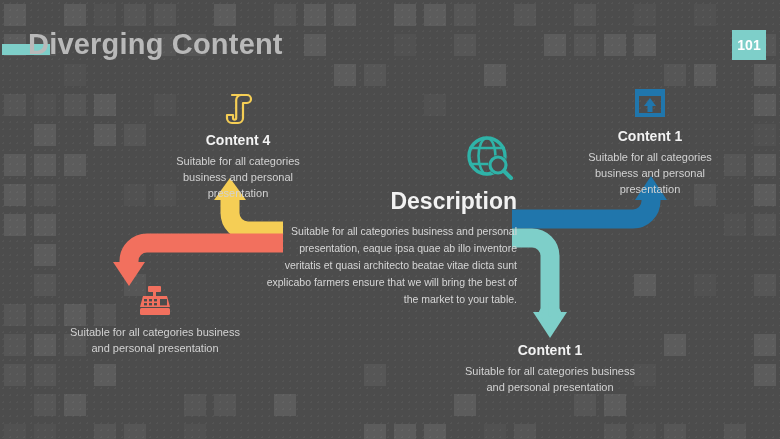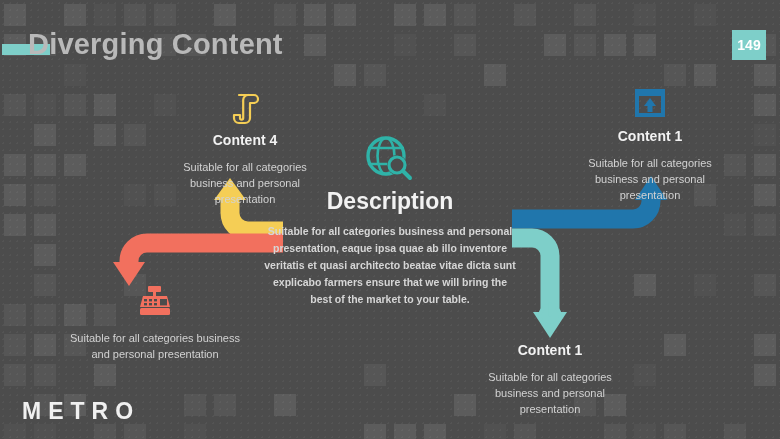--- a/index.html
+++ b/index.html
@@ -39,34 +39,34 @@
     display:flex;align-items:center;justify-content:center;
   }
 
   
   #arrows{position:absolute;inset:0;z-index:3;}
 
   
   .node{position:absolute;z-index:5;text-align:center;}
   .node .ico{display:block;margin:0 auto 6px auto;height:34px;}
   .node h3{margin:0 0 4px 0;font-size:14px;font-weight:bold;color:#f2f2f2;}
-  .node p{margin:12px;font-size:11px;line-height:1.45;color:#d2d2d2;}
-
-  #node-c4{left:155px;top:92px;width:180px;}
+  .node p{margin:6px;font-size:11px;line-height:1.45;color:#d2d2d2;}
+
+  #node-c4{left:148px;top:92px;width:180px;}
   #node-tr{left:560px;top:88px;width:180px;}
   #node-c3{left:55px;top:285px;width:200px;}
   #node-br{left:455px;top:302px;width:190px;}
 
   
   #description{
-    position:absolute;left:263px;top:134px;width:254px;z-index:5;text-align:center;
+    position:absolute;left:263px;top:134px;width:254px;z-index:5;text-align:right;
   }
   #description .ico{display:block;margin:0 auto 4px auto;height:50px;}
   #description h2{margin:0 0 8px 0;font-size:23px;font-weight:bold;color:#f2f2f2;}
-  #description p{margin:0;font-size:10.5px;line-height:1.62;color:#d6d6d6;font-weight:bold;}
+  #description p{margin:0;font-size:10.5px;line-height:1.62;color:#d6d6d6;}
 
   
   #logo{position:absolute;left:22px;bottom:14px;z-index:6;}
   #logo .word{font-size:23px;font-weight:bold;color:#f0f0f0;letter-spacing:7px;}
   #logo .tag{
     margin-top:3px;background:#7ecfc9;color:#3f3f3f;
     font-size:8.5px;letter-spacing:1.1px;padding:1px 6px 2px 6px;
     display:inline-block;width:92px;text-align:center;
   }
   #watermark{
@@ -182,21 +182,21 @@
       <div class="sq" style="left: 514px; top: 424px;"></div>
       <div class="sq" style="left: 604px; top: 424px;"></div>
       <div class="sq d" style="left: 634px; top: 424px;"></div>
       <div class="sq" style="left: 664px; top: 424px;"></div>
       <div class="sq" style="left: 724px; top: 424px;"></div>
     </div>
   <div id="dots"></div>
 
   <div id="accent-bar"></div>
   <div id="page-title">Diverging Content</div>
-  <div id="page-badge">149</div>
+  <div id="page-badge">101</div>
 
   <svg id="arrows" width="780" height="439" viewBox="0 0 780 439">
 
     <g>
       <path d="M283,231 L248,231 A18,18 0 0 1 230,213 L230,196" fill="none" stroke="#f5ce55" stroke-width="19" stroke-linecap="butt"></path>
       <polygon points="230,178 214,200 246,200" fill="#f5ce55"></polygon>
     </g>
 
     <g>
       <path d="M283,243 L147,243 A18,18 0 0 0 129,261 L129,268" fill="none" stroke="#f2705e" stroke-width="19" stroke-linecap="butt"></path>
@@ -279,16 +279,15 @@
       <svg width="26" height="28" viewBox="0 0 26 28">
         <path d="M6,6.5 A10,10 0 1 0 20,6.5" fill="none" stroke="#7ecfc9" stroke-width="3.2" stroke-linecap="round"></path>
         <line x1="13" y1="2" x2="13" y2="13" stroke="#7ecfc9" stroke-width="3.2" stroke-linecap="round"></line>
       </svg>
     </span>
     <h3>Content 1</h3>
     <p>Suitable for all categories business and personal presentation</p>
   </div>
 
   <div id="logo">
-    <div class="word">METRO</div>
   </div>
 
 </div>
 
 </body></html>

